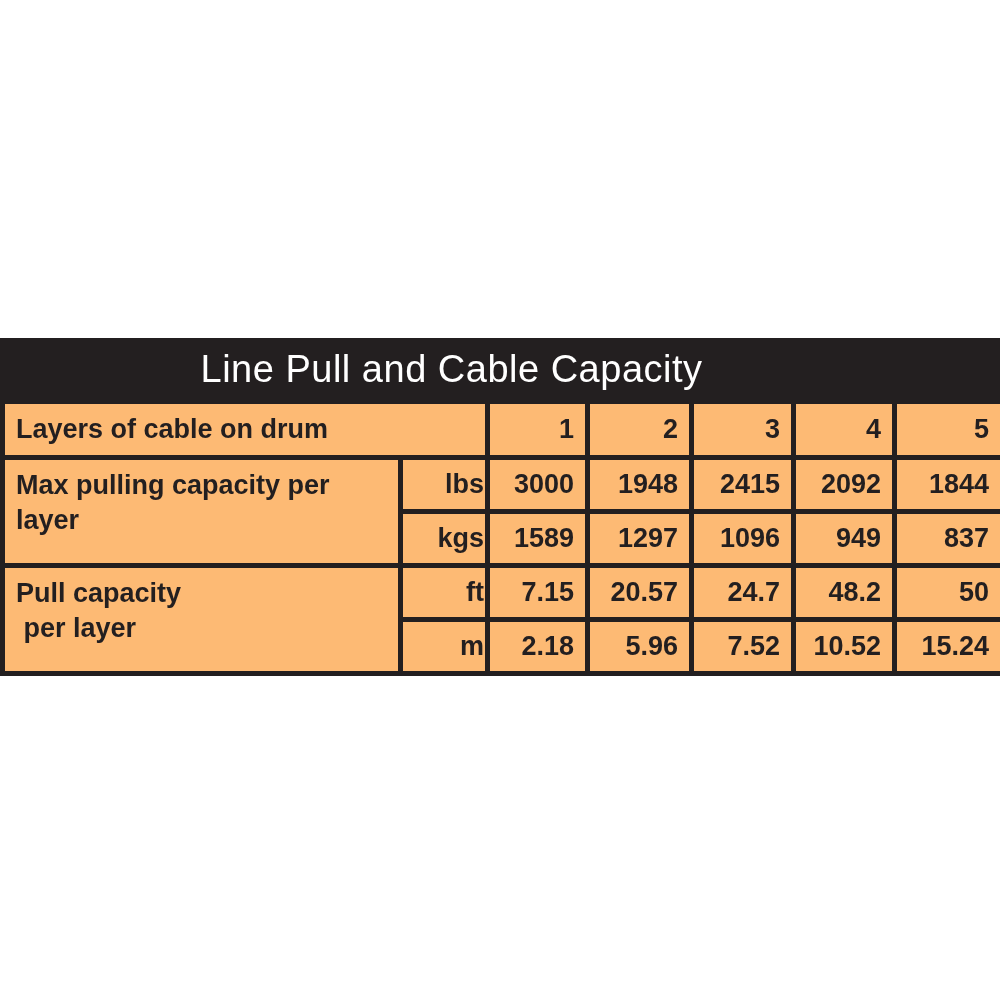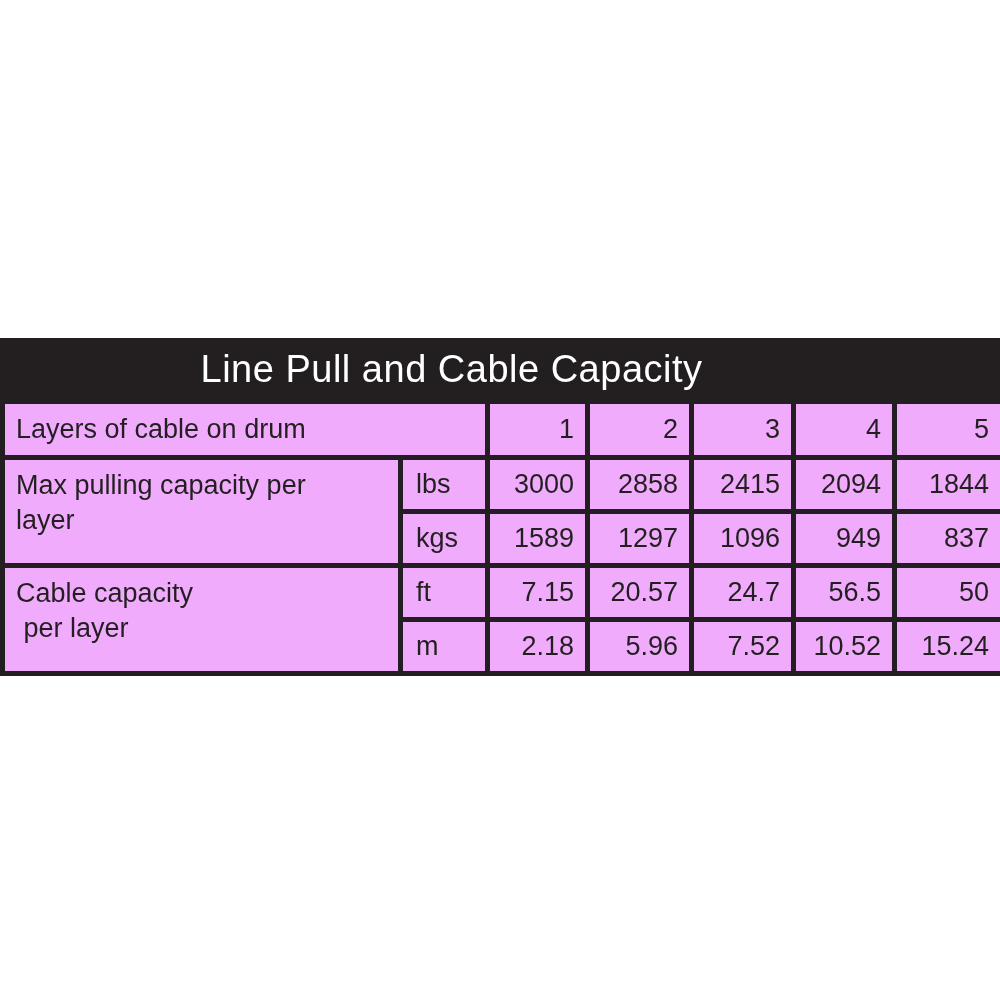--- a/index.html
+++ b/index.html
@@ -15,24 +15,24 @@
     position: absolute;
     left: 0;
     top: 338px;
     width: 1000px;
     border-collapse: collapse;
     table-layout: fixed;
     background: #231f20;
   }
   .spec-table th, .spec-table td {
     border: 5px solid #231f20;
-    background: #f0abfc;
+    background: #fdba74;
     color: #231f20;
     font-size: 27px;
-    font-weight: 400;
+    font-weight: 700;
     overflow: hidden;
   }
   th.title-cell {
     background: #231f20;
     color: #ffffff;
     font-size: 38px;
     font-weight: 400;
     text-align: center;
     height: 52px;
     padding: 0 102px 4px 0;
@@ -44,21 +44,21 @@
     vertical-align: middle;
     padding: 2px 8px 2px 11px;
     white-space: pre-wrap;
     line-height: 1.3;
   }
   td.label-cell.span-label {
     vertical-align: top;
     padding-top: 8px;
   }
   td.unit-cell {
-    text-align: left;
+    text-align: right;
     vertical-align: middle;
     padding-left: 13px;
   }
   td.num-cell {
     text-align: right;
     vertical-align: middle;
     padding-right: 11px;
   }
 </style>
 </head>
@@ -88,43 +88,43 @@
         <td class="num-cell">3</td>
         <td class="num-cell">4</td>
         <td class="num-cell">5</td>
       </tr>
 
       <tr>
         <td class="label-cell span-label" rowspan="2">Max pulling capacity per
 layer</td>
         <td class="unit-cell">lbs</td>
         <td class="num-cell">3000</td>
-        <td class="num-cell">2858</td>
+        <td class="num-cell">1948</td>
         <td class="num-cell">2415</td>
-        <td class="num-cell">2094</td>
+        <td class="num-cell">2092</td>
         <td class="num-cell">1844</td>
       </tr>
 
       <tr>
         <td class="unit-cell">kgs</td>
         <td class="num-cell">1589</td>
         <td class="num-cell">1297</td>
         <td class="num-cell">1096</td>
         <td class="num-cell">949</td>
         <td class="num-cell">837</td>
       </tr>
 
       <tr>
-        <td class="label-cell span-label" rowspan="2">Cable capacity
+        <td class="label-cell span-label" rowspan="2">Pull capacity
  per layer</td>
         <td class="unit-cell">ft</td>
         <td class="num-cell">7.15</td>
         <td class="num-cell">20.57</td>
         <td class="num-cell">24.7</td>
-        <td class="num-cell">56.5</td>
+        <td class="num-cell">48.2</td>
         <td class="num-cell">50</td>
       </tr>
 
       <tr>
         <td class="unit-cell">m</td>
         <td class="num-cell">2.18</td>
         <td class="num-cell">5.96</td>
         <td class="num-cell">7.52</td>
         <td class="num-cell">10.52</td>
         <td class="num-cell">15.24</td>

